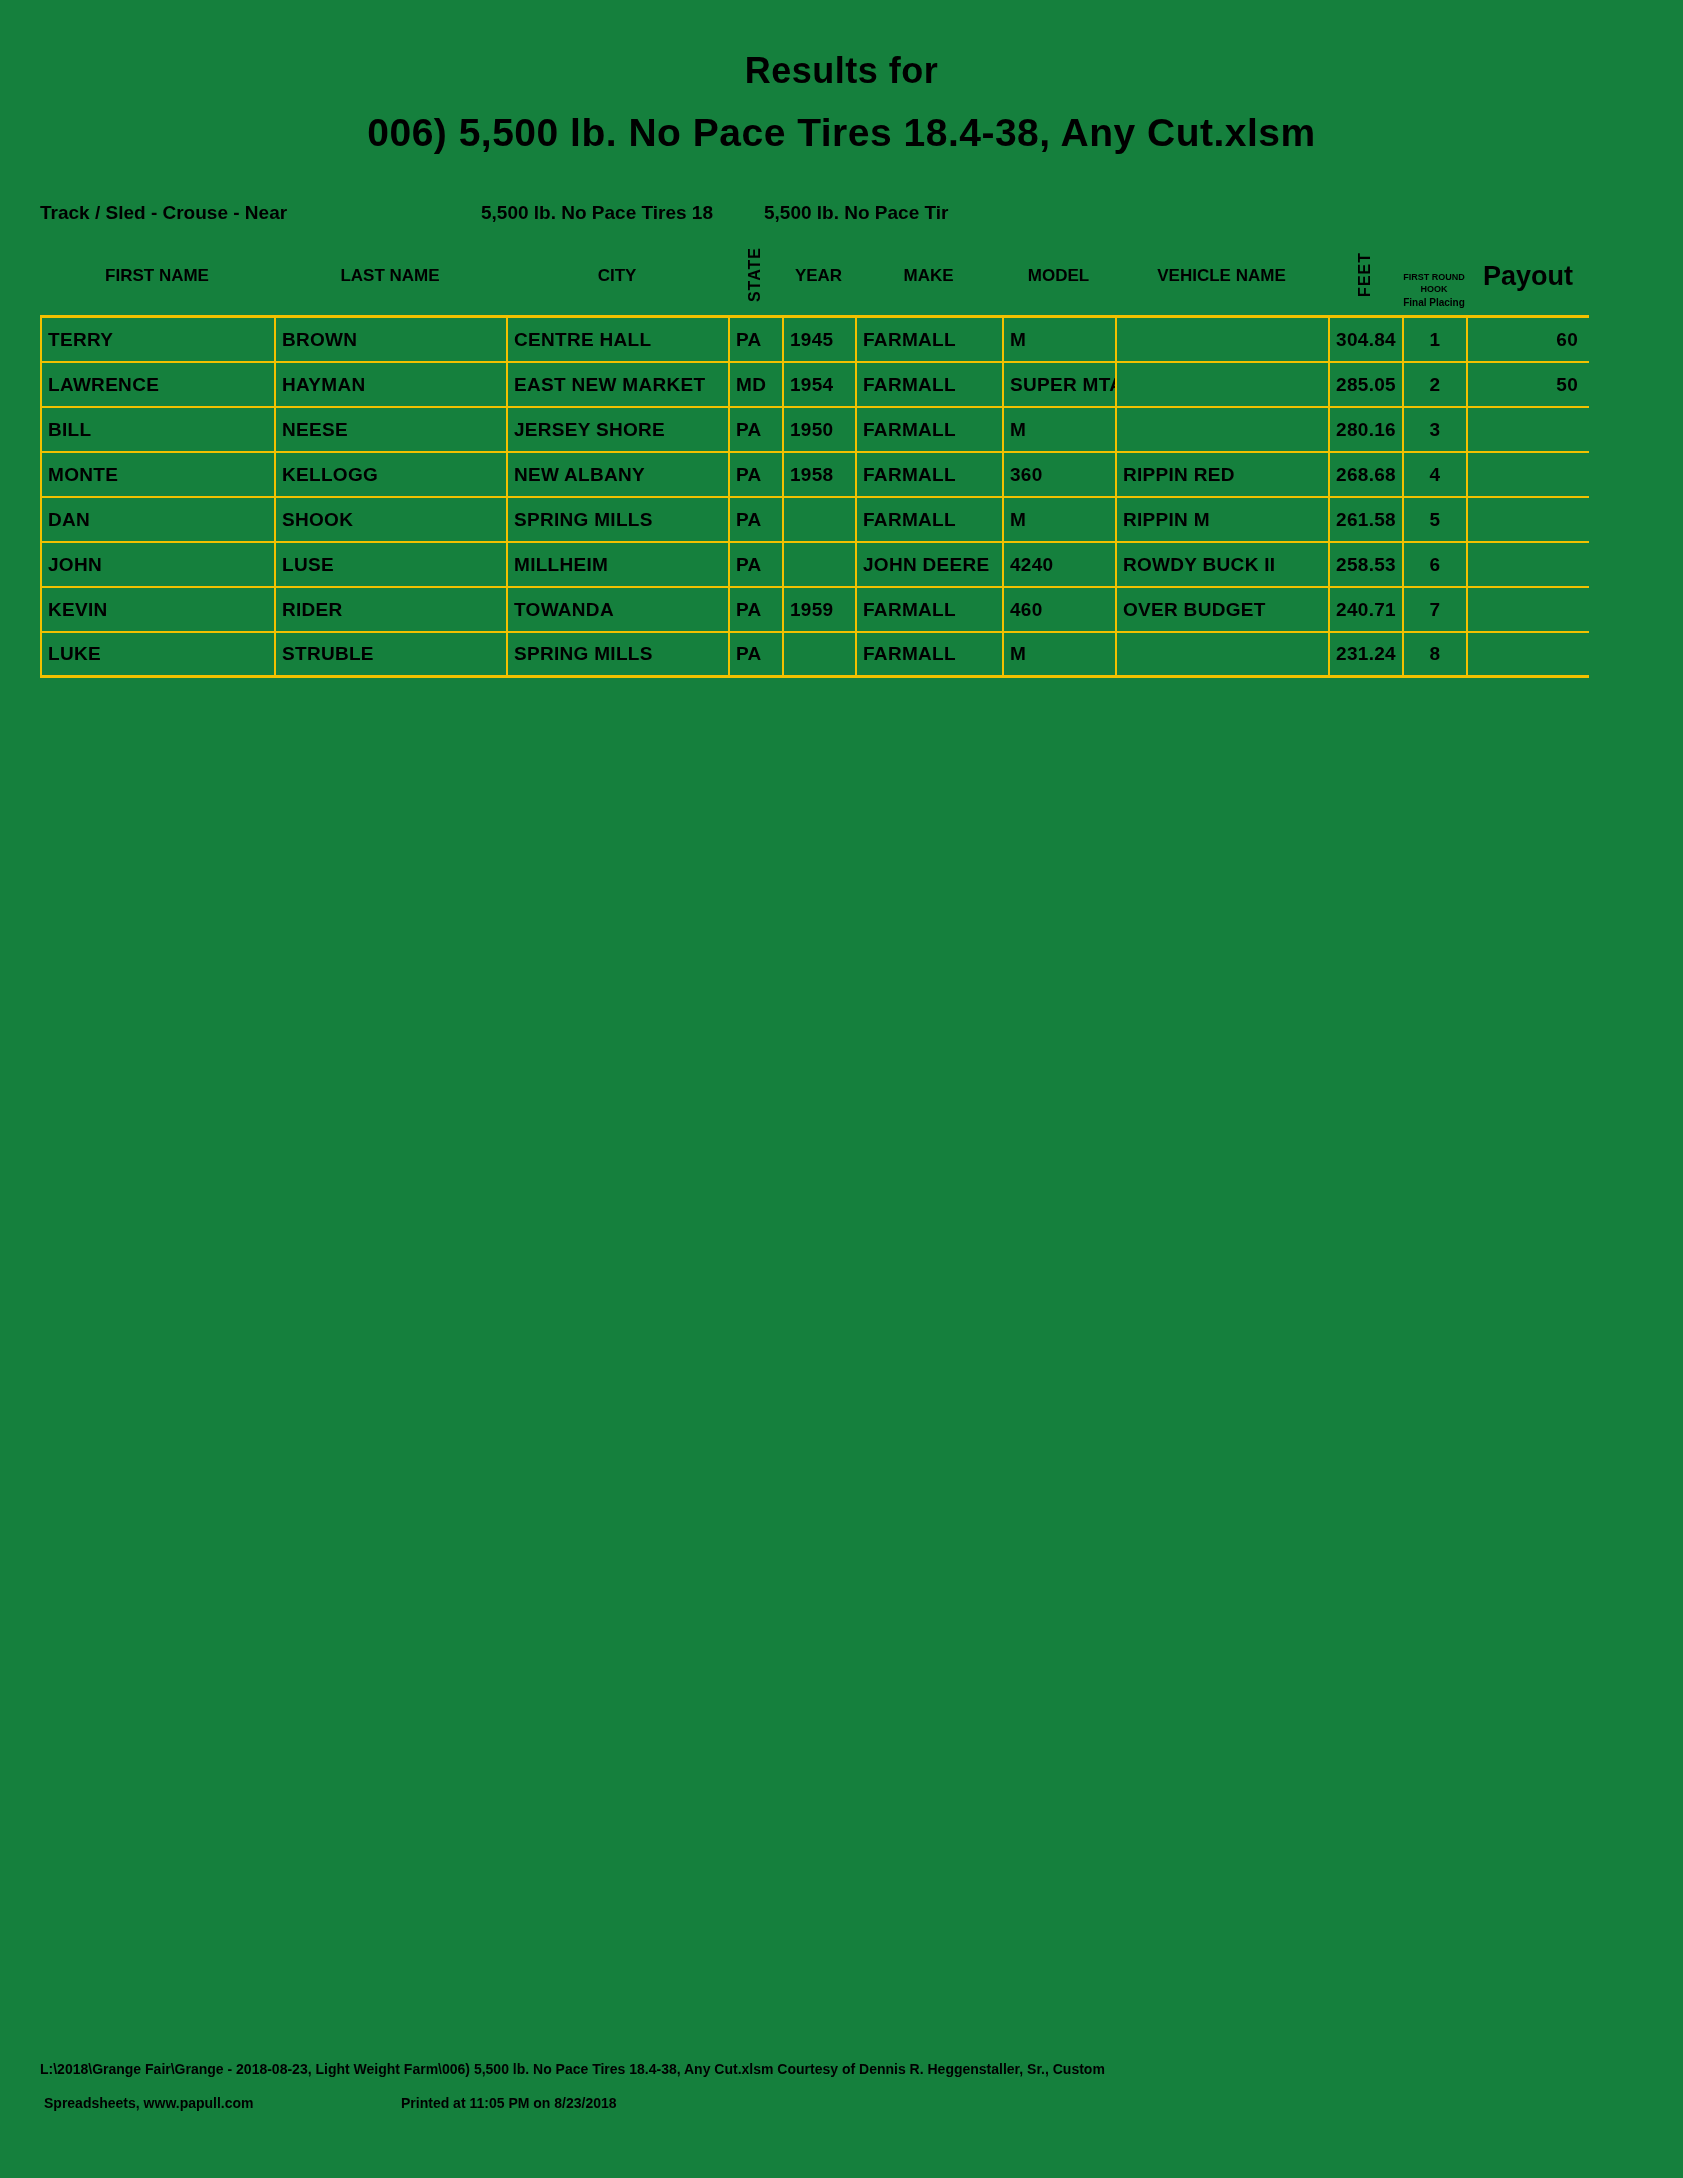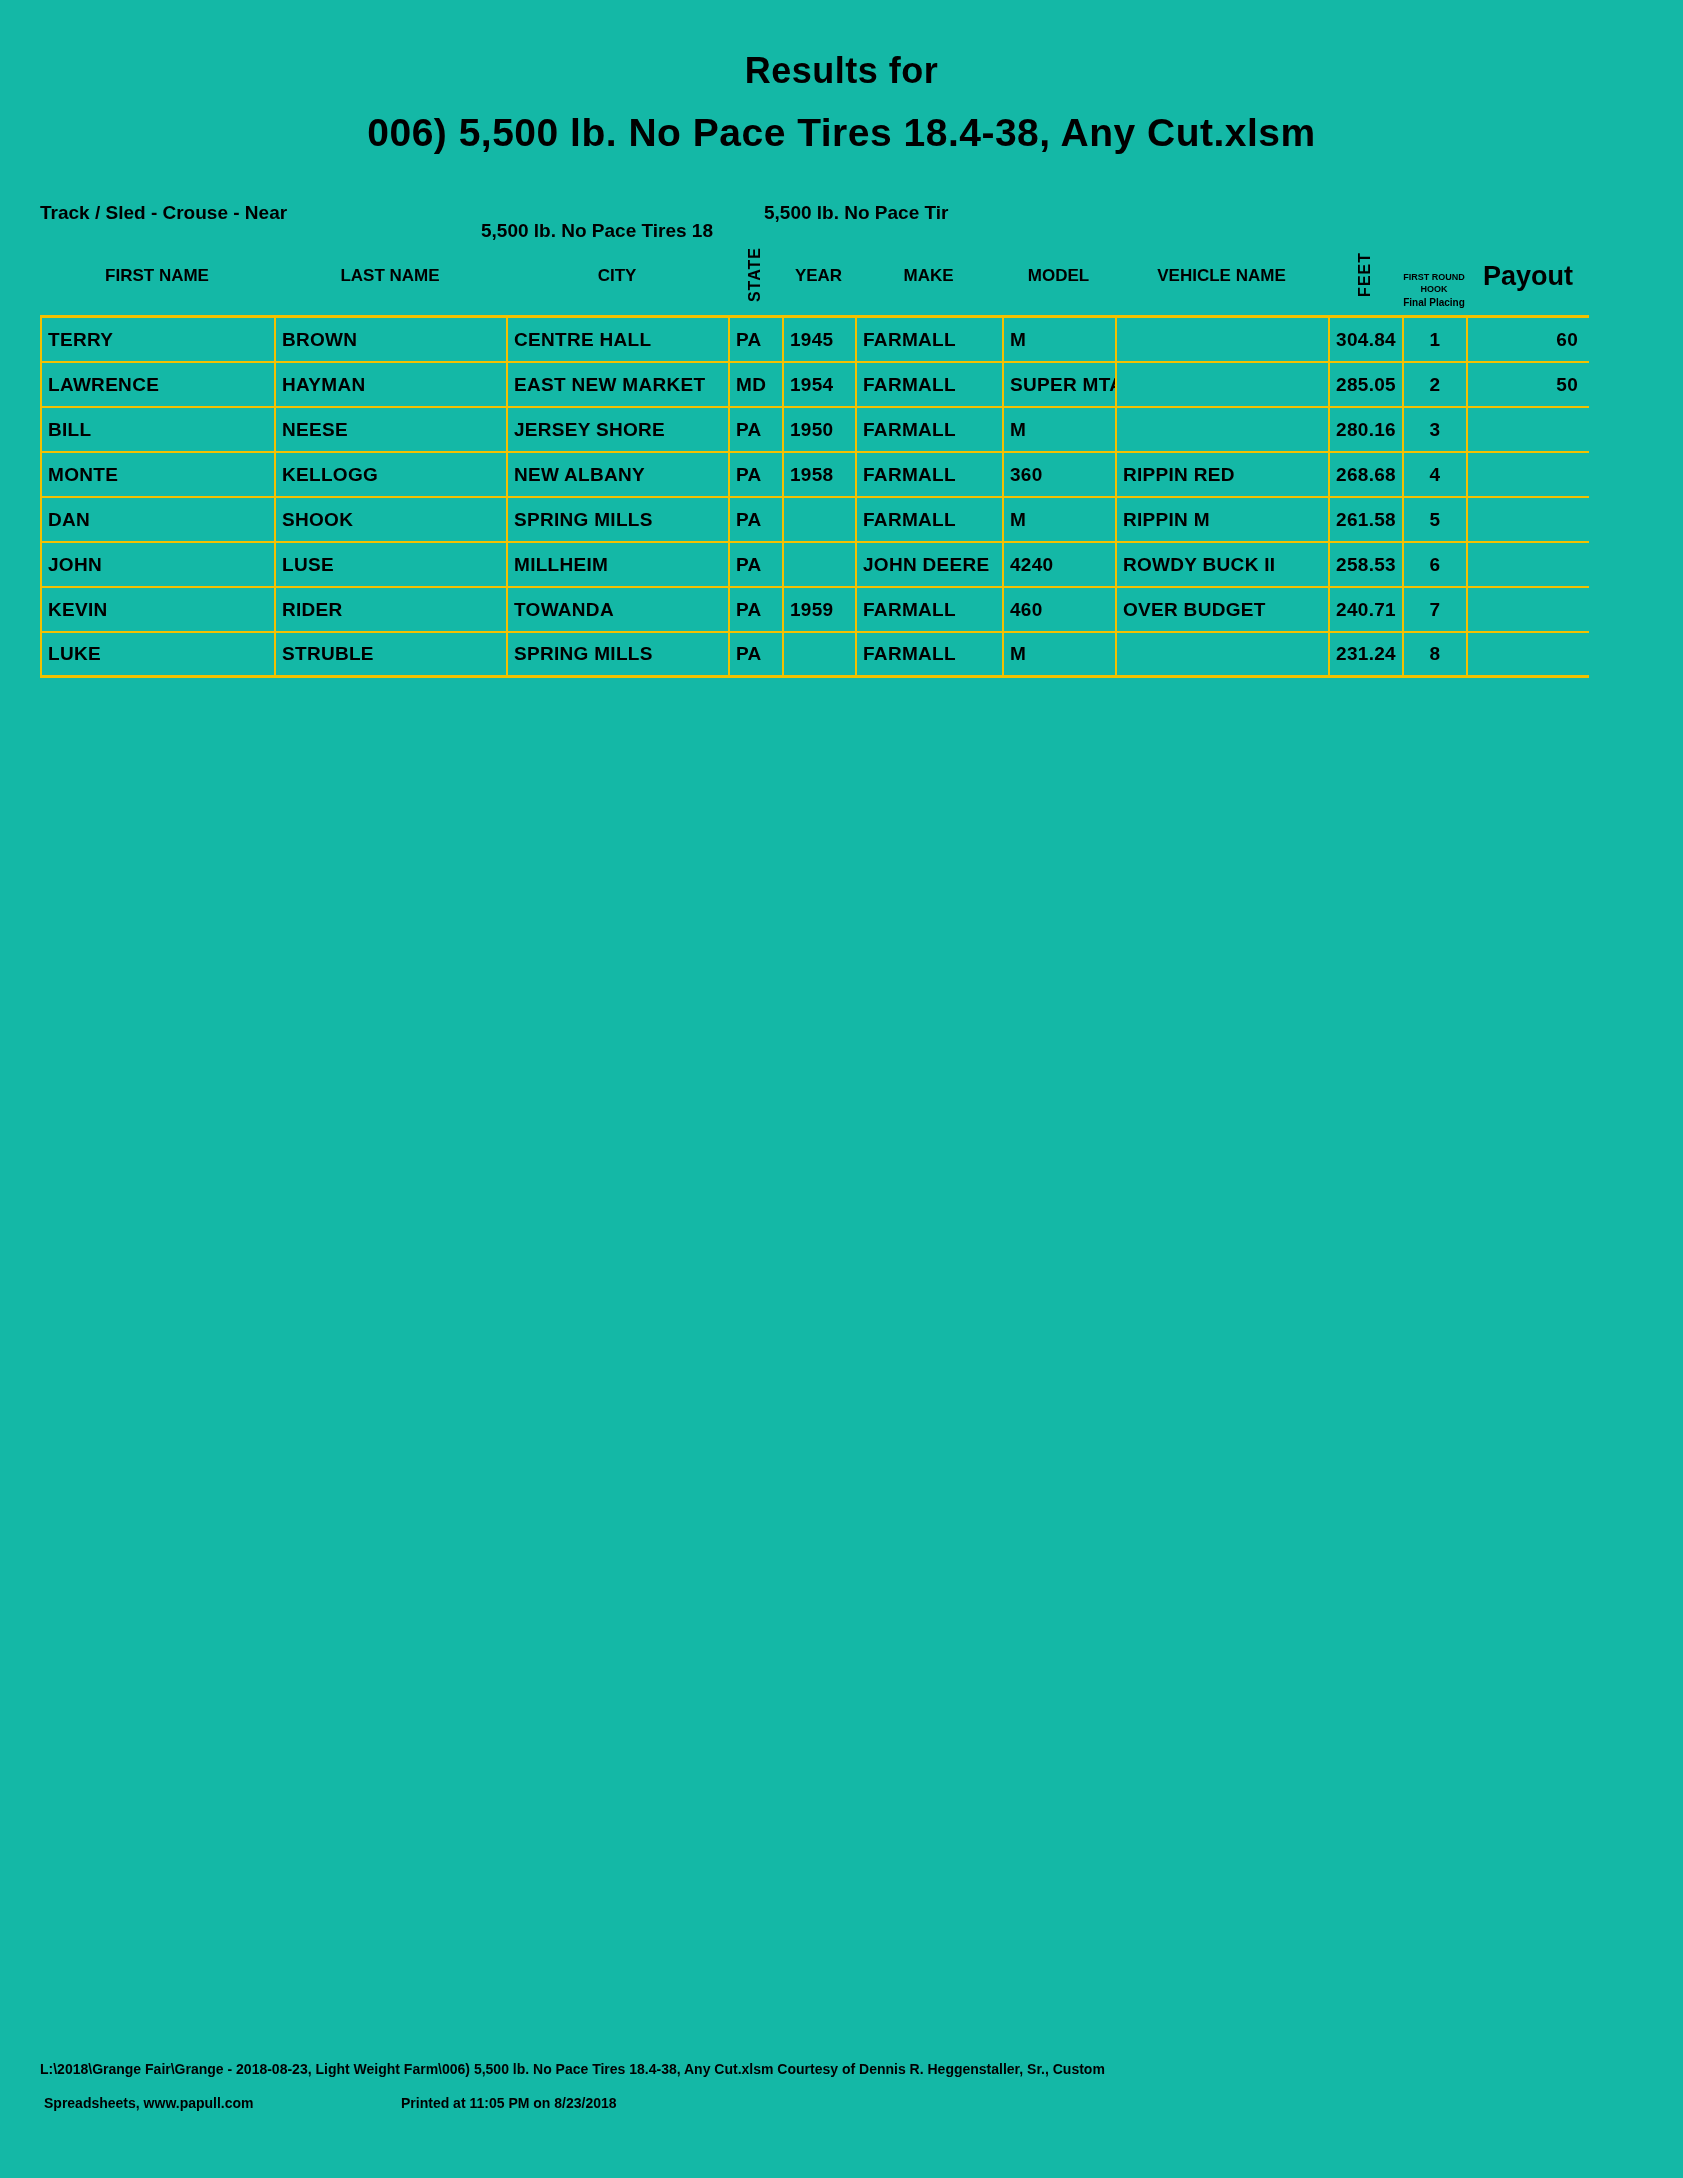--- a/index.html
+++ b/index.html
@@ -2,28 +2,28 @@
 <html><head>
 <meta charset="utf-8">
 <style>
   :root{
     --gold:#F2C100;
     --cols:234px 232px 222px 54px 73px 147px 113px 213px 74px 64px 124px;
   }
   *{margin:0;padding:0;box-sizing:border-box;}
   html,body{background:#ffffff;}
   .page{
-    position:relative;width:1683px;height:2178px;background:#14b8a6;color:#000;
+    position:relative;width:1683px;height:2178px;background:#15803d;color:#000;
     font-family:"Liberation Sans", sans-serif;font-weight:700;overflow:hidden;
   }
   .title-1{position:absolute;top:50px;left:0;width:100%;text-align:center;font-size:36px;letter-spacing:0.5px;}
   .title-2{position:absolute;top:111px;left:0;width:100%;text-align:center;font-size:39px;letter-spacing:0.5px;}
   .meta-row{position:absolute;top:202px;left:0;width:100%;height:28px;font-size:19px;}
   .meta-track{position:absolute;left:40px;top:0;white-space:nowrap;}
-  .meta-class-1{position:absolute;left:481px;top:0;width:283px;overflow:hidden;white-space:nowrap;margin-top:18px;}
+  .meta-class-1{position:absolute;left:481px;top:0;width:283px;overflow:hidden;white-space:nowrap;}
   .meta-class-2{position:absolute;left:764px;top:0;width:230px;overflow:hidden;white-space:nowrap;}
   .table-wrap{position:absolute;left:40px;top:238px;width:1549px;}
   .thead{display:grid;grid-template-columns:var(--cols);height:77px;align-items:center;}
   .th{text-align:center;font-size:17px;line-height:1.1;overflow:visible;}
   .th .vtext{display:inline-block;writing-mode:vertical-rl;transform:rotate(180deg);font-size:16px;letter-spacing:1px;line-height:1;}
   .th-hook{font-size:9px;line-height:1.3;margin-top:28px;}
   .th-hook .hook-line-3{font-size:10px;}
   .th-payout{font-size:27px;}
   .tbody{border-top:3px solid var(--gold);}
   .trow{display:grid;grid-template-columns:var(--cols);height:45px;border-bottom:2px solid var(--gold);}

